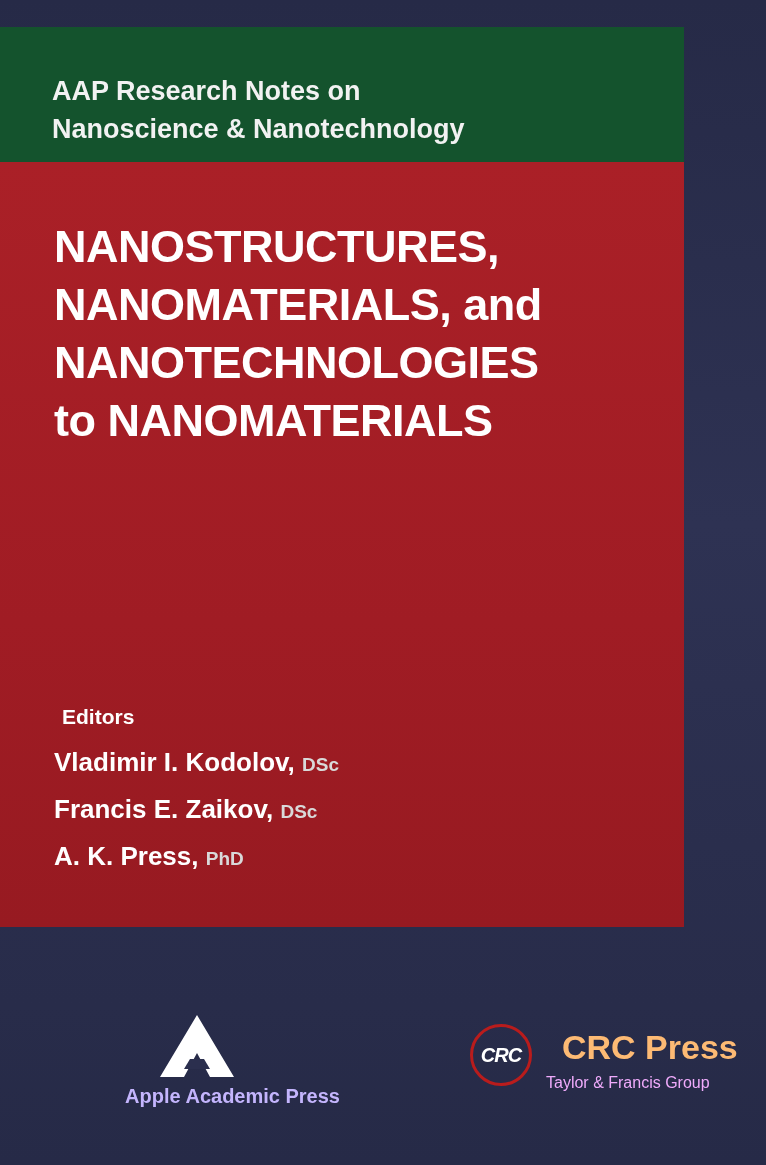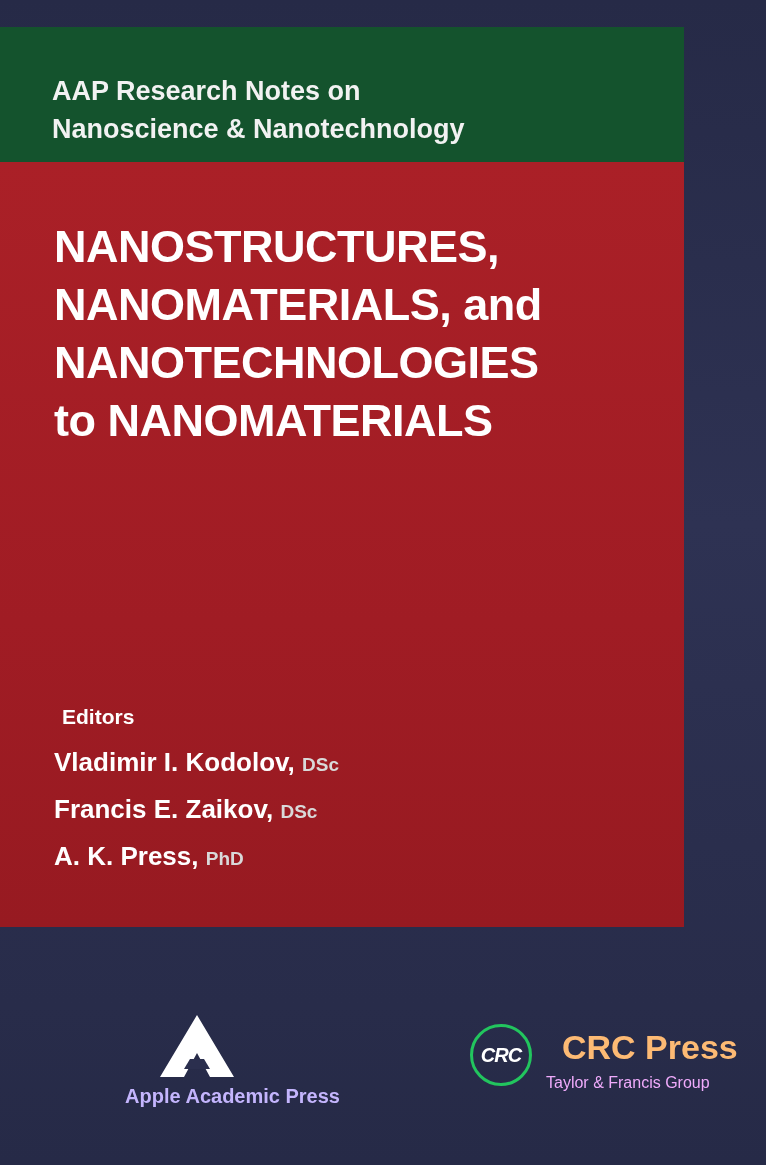--- a/index.html
+++ b/index.html
@@ -131,21 +131,21 @@
     top: 1022px;
     width: 240px;
     height: 100px;
   }
   .crc-circle {
     position: absolute;
     left: 0px;
     top: 2px;
     width: 62px;
     height: 62px;
-    border: 3px solid #22c55e;
+    border: 3px solid #b91c1c;
     border-radius: 50%;
     box-sizing: border-box;
     color: #ffffff;
     font-size: 20px;
     font-weight: bold;
     font-style: italic;
     line-height: 56px;
     text-align: center;
     letter-spacing: -1px;
   }

